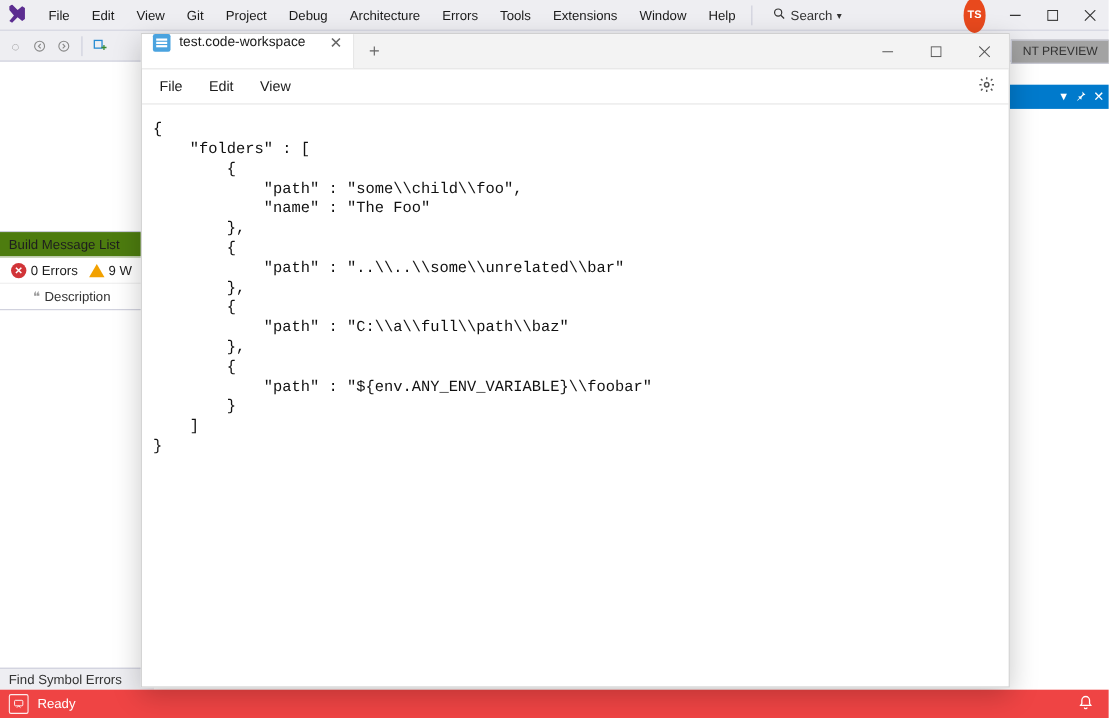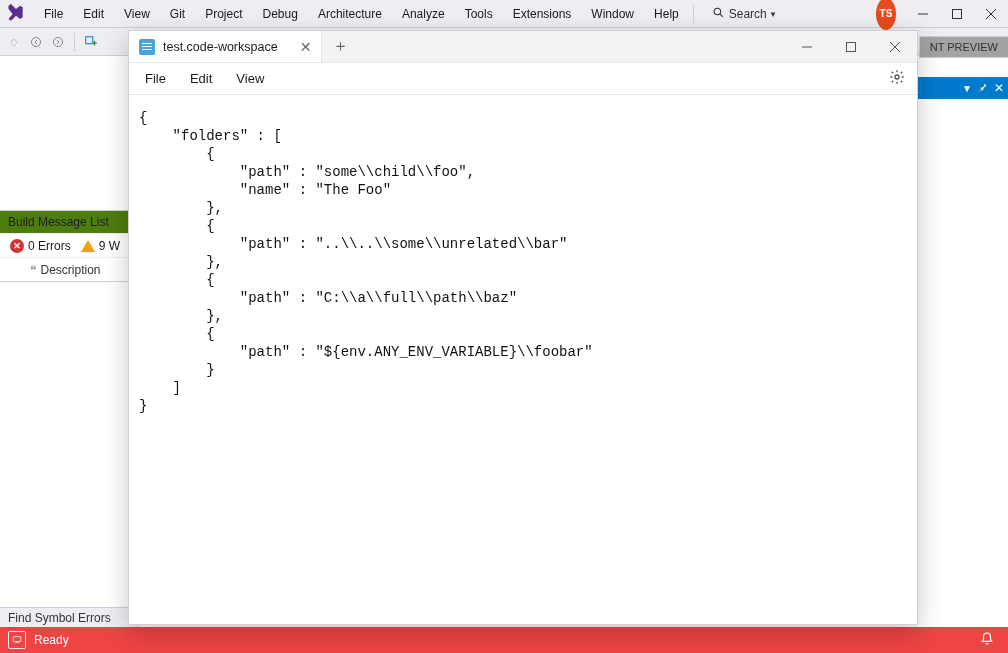--- a/index.html
+++ b/index.html
@@ -35,21 +35,21 @@
 
   
   .find-symbol{position:absolute;left:0;bottom:26px;height:20px;width:140px;padding-left:8px;display:flex;align-items:center;background:#eeeef2;border-top:1px solid #cccedb;font-size:12px;color:#333;}
   .status-bar{position:absolute;left:0;right:0;bottom:0;height:26px;background:#ef4444;color:#fff;display:flex;align-items:center;padding:0 8px;font-size:12px;}
   .status-icn{width:18px;height:18px;border:1px solid rgba(255,255,255,.9);border-radius:2px;margin-right:8px;display:flex;align-items:center;justify-content:center;}
   .status-bell{margin-left:auto;margin-right:6px;}
 
   
   .float-win{position:absolute; left:128px; top:30px; right:90px; bottom:28px; background:#fff; box-shadow:0 8px 24px rgba(0,0,0,.22); display:flex; flex-direction:column; border:1px solid #d0d0d0;}
   .fw-titlebar{height:32px;background:#f3f3f3;border-bottom:1px solid #e5e5e5;display:flex;align-items:stretch;}
-  .fw-tab{display:flex;align-items:center;gap:8px;padding:0 10px;background:#fff;border-right:1px solid #e5e5e5;}
+  .fw-tab{display:flex;gap:8px;padding:0 10px;background:#fff;border-right:1px solid #e5e5e5;}
   .fw-tab-icn{width:16px;height:16px;background:#4aa3df;display:inline-block;border-radius:2px;position:relative;}
   .fw-tab-icn::before{content:"";position:absolute;left:3px;right:3px;top:4px;height:1.5px;background:#fff;box-shadow:0 3px 0 #fff,0 6px 0 #fff;}
   .fw-tab-close{color:#666;font-size:14px;margin-left:14px;}
   .fw-newtab{width:36px;display:flex;align-items:center;justify-content:center;color:#666;font-size:16px;}
   .fw-winbtns{margin-left:auto;display:flex;}
   .fw-winbtn{width:44px;display:flex;align-items:center;justify-content:center;color:#555;}
   .fw-menubar{height:32px;display:flex;align-items:center;border-bottom:1px solid #e5e5e5;padding:0 4px;}
   .fw-menu-item{padding:0 12px;height:100%;display:flex;align-items:center;font-size:13px;}
   .fw-gear{margin-left:auto;margin-right:8px;color:#555;}
   .fw-editor{flex:1;overflow:auto;padding:14px 10px 10px 10px;font-family:Consolas,"Courier New",monospace;font-size:14px;line-height:18px;white-space:pre;color:#111;}
@@ -78,21 +78,21 @@
   <div class="vs-menu-item">
       <span>Project</span>
     </div>
   <div class="vs-menu-item">
       <span>Debug</span>
     </div>
   <div class="vs-menu-item">
       <span>Architecture</span>
     </div>
   <div class="vs-menu-item">
-      <span>Analyze</span>
+      <span>Errors</span>
     </div>
   <div class="vs-menu-item">
       <span>Tools</span>
     </div>
   <div class="vs-menu-item">
       <span>Extensions</span>
     </div>
   <div class="vs-menu-item">
       <span>Window</span>
     </div>

